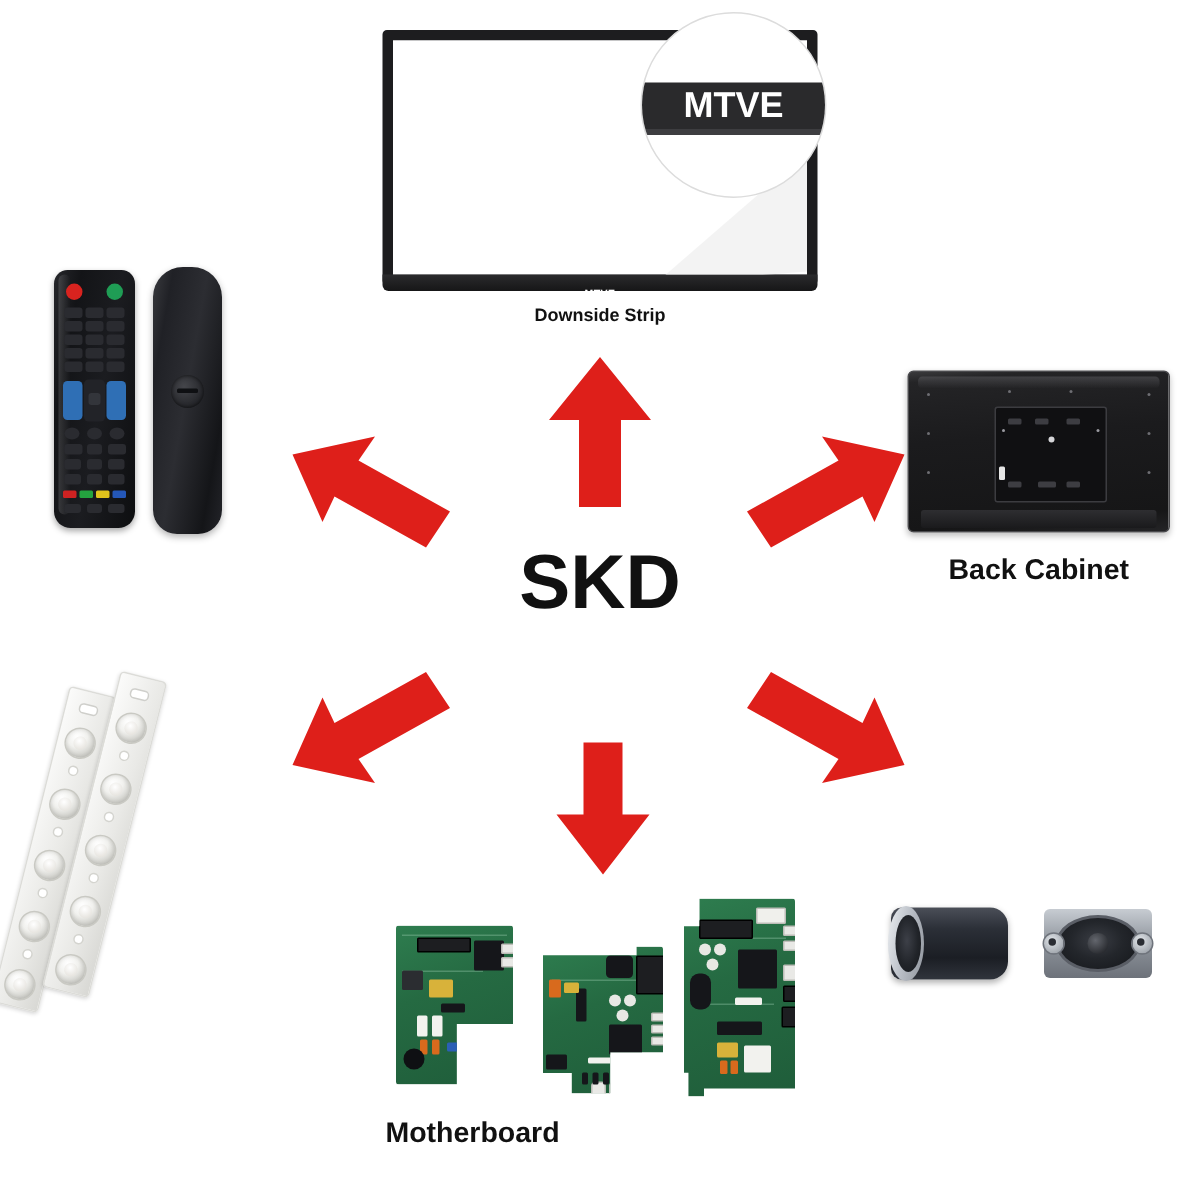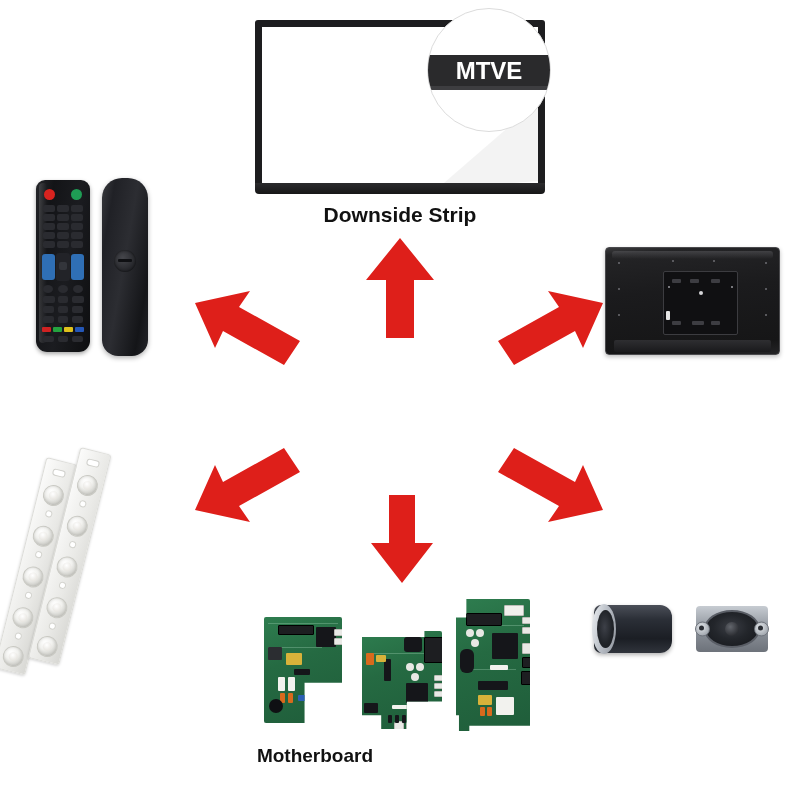--- a/index.html
+++ b/index.html
@@ -223,20 +223,21 @@
   .spk-oval .lug:after{
     content:"";position:absolute;left:3px;top:3px;width:5px;height:5px;border-radius:50%;background:#2a2d33;
   }
 </style>
 </head>
 <body>
 
 <div class="stage">
 
   <div id="center-title">
+    <span class="l2">SKD</span>
   </div>
 
   <div class="arrow" style="left:366px;top:238px;">
     <svg width="68" height="100" viewBox="0 0 68 100" aria-hidden="true">
       <polygon points="34,0 68,42 48,42 48,100 20,100 20,42 0,42" fill="#de1f1a"></polygon>
     </svg>
   </div>
 
   <div class="arrow" style="left:371px;top:495px;">
     <svg width="62" height="88" viewBox="0 0 62 88" aria-hidden="true">
@@ -281,21 +282,21 @@
     <div class="tv-logo-strip">
       <span>MTVE</span>
     </div>
 
     <div class="magnifier">
       <div class="mag-strip">
         <span>MTVE</span>
       </div>
     </div>
   </div>
-  <div class="caption" style="top:203px;font-size:21px;">Downside Strip</div>
+  <div class="caption" style="top:203px;font-size:12px;">Downside Strip</div>
 
   <div class="node" id="remote-group">
 
     <div class="remote-front">
 
       <div class="btn round" style="left:8px;top:9px;width:11px;height:11px;background:#d8231f;"></div>
       <div class="btn round" style="left:35px;top:9px;width:11px;height:11px;background:#1f9d55;"></div>
 
       <div class="btn" style="left:7px;top:25px;width:12px;height:7px;"></div>
       <div class="btn" style="left:21px;top:25px;width:12px;height:7px;"></div>
@@ -365,20 +366,21 @@
       <div class="screwdot" style="left:12px;top:40px;"></div>
       <div class="screwdot" style="left:12px;top:66px;"></div>
       <div class="screwdot" style="right:12px;top:14px;"></div>
       <div class="screwdot" style="right:12px;top:40px;"></div>
       <div class="screwdot" style="right:12px;top:66px;"></div>
       <div class="screwdot" style="left:38%;top:12px;"></div>
       <div class="screwdot" style="left:62%;top:12px;"></div>
       <div class="cab-foot"></div>
     </div>
   </div>
+  <div class="caption" style="top:370px;left:595px;width:195px;font-size:19px;">Back Cabinet</div>
 
   <div class="node" id="bar-lights">
     <div class="strip" style="left:16px;top:-4px;transform:rotate(14deg);transform-origin:50% 0;">
       <div class="slot"></div>
       <div class="lens" style="top:24px;"></div>
       <div class="hole" style="top:50px;"></div>
       <div class="lens" style="top:66px;"></div>
       <div class="hole" style="top:92px;"></div>
       <div class="lens" style="top:108px;"></div>
       <div class="hole" style="top:134px;"></div>

